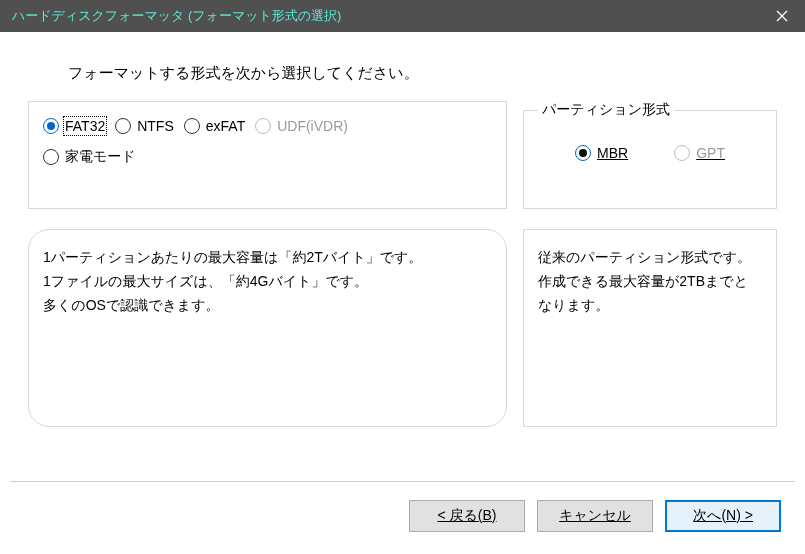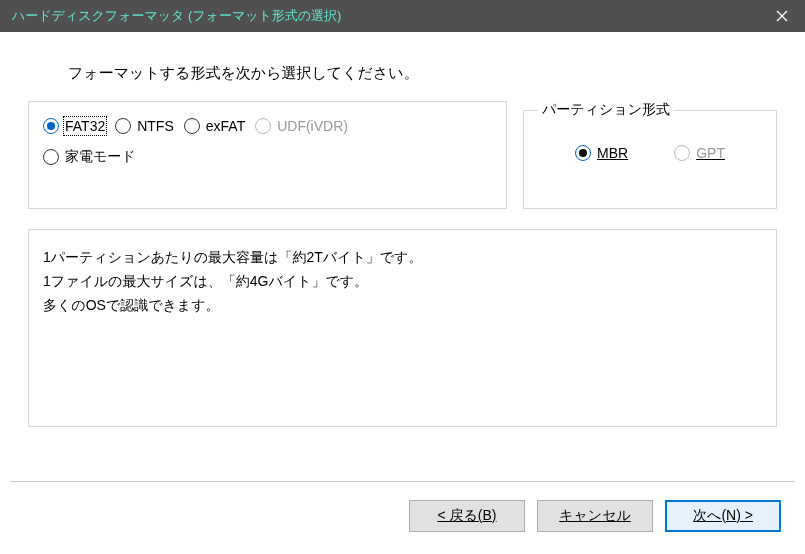--- a/index.html
+++ b/index.html
@@ -118,21 +118,21 @@
     gap: 16px;
     margin-top: 20px;
   }
   .desc {
     border: 1px solid #d8d8d8;
     padding: 16px 14px;
     font-size: 14px;
     line-height: 1.7;
     height: 198px;
   }
-  .desc-left { flex: 1 1 462px; }
+  .desc-left { flex: 1 1 462px; border-radius: 21px; }
   .desc-right { flex: 0 0 254px; }
   .sep {
     position: absolute;
     left: 10px; right: 10px;
     bottom: 72px;
     border-top: 1px solid #cfcfcf;
   }
   .buttons {
     position: absolute;
     right: 24px;
@@ -217,20 +217,21 @@
         </label>
       </div>
     </fieldset>
 
   </div>
 
   <div class="desc-panels">
     <div class="desc desc-left"><span style="white-space:pre-line">1パーティションあたりの最大容量は「約2Tバイト」です。
 1ファイルの最大サイズは、「約4Gバイト」です。
 多くのOSで認識できます。</span></div>
+    <div class="desc desc-right"><span>従来のパーティション形式です。作成できる最大容量が2TBまでとなります。</span></div>
   </div>
 
   <div class="sep"></div>
 
   <div class="buttons">
     <button class="wiz"><span>&lt; 戻る(</span><span class="mn">B</span><span>)</span></button>
     <button class="wiz">キャンセル</button>
     <button class="wiz default"><span>次へ(</span><span class="mn">N</span><span>) &gt;</span></button>
   </div>
 

